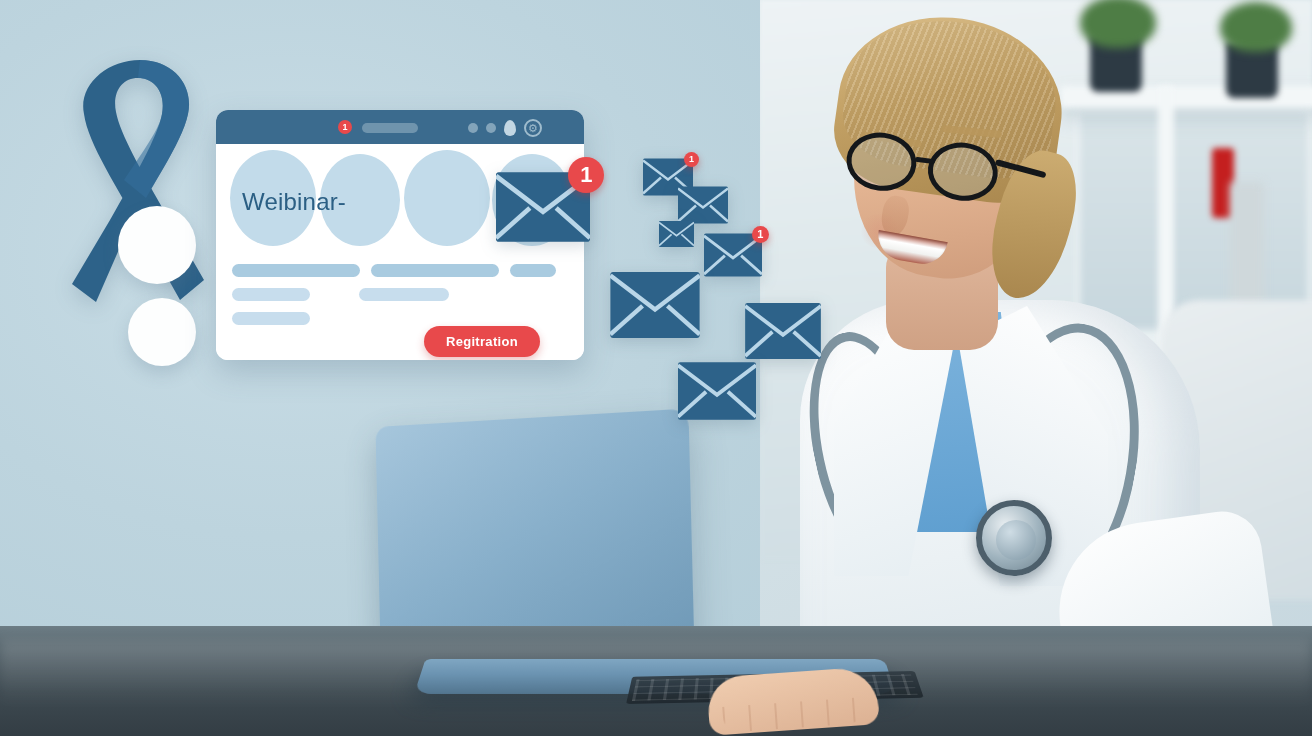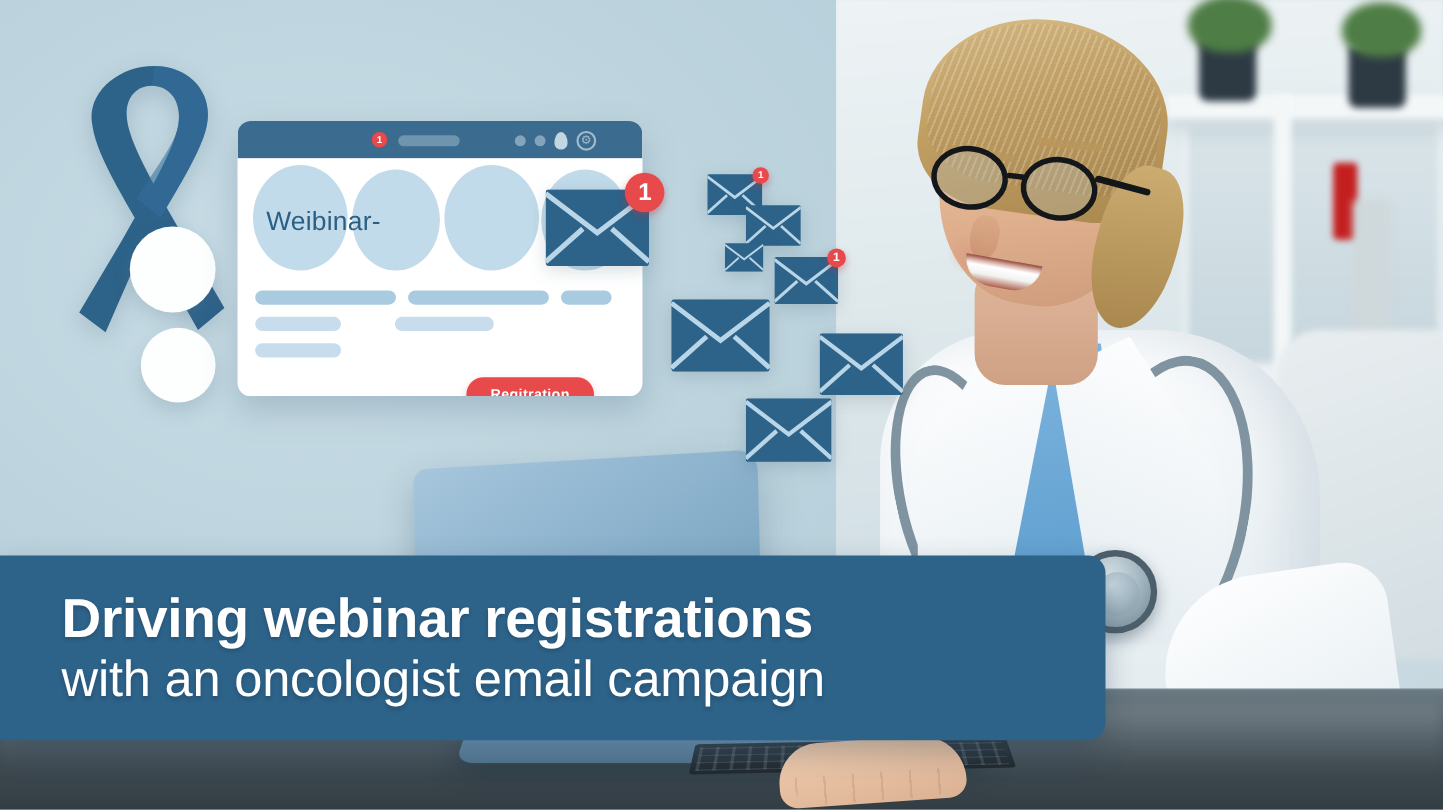--- a/index.html
+++ b/index.html
@@ -313,21 +313,20 @@
   }
   .ph.lite { background:#c7dded; }
   .reg-btn {
     position:absolute; left:208px; top:182px;
     background:#e8494b; color:#fff;
     padding:8px 22px; border-radius:20px;
     font-size:13px; font-weight:bold; letter-spacing:.3px;
     box-shadow:0 4px 9px rgba(200,60,62,.32);
     border:none; cursor:pointer;
     font-family:"Liberation Sans", sans-serif;
-    margin-top:17px;
   }
 
   
   .env { position:absolute; }
   .env svg { display:block; width:100%; height:100%;
     filter:drop-shadow(0 4px 8px rgba(50,80,100,.2)); }
   .env-badge {
     position:absolute; border-radius:50%; background:#e8494b; color:#fff;
     display:flex; align-items:center; justify-content:center;
     font-weight:bold; line-height:1;
@@ -515,18 +514,14 @@
       <div class="env" style="left: 678px; top: 362px; width: 78px; height: 58px;">
         <svg viewBox="0 0 100 74" xmlns="http://www.w3.org/2000/svg">
           <rect x="0" y="0" width="100" height="74" rx="3" fill="#2d6289"></rect>
           <path d="M0 4 L50 42 L100 4" fill="none" stroke="#b9d6e8" stroke-width="5"></path>
           <path d="M0 70 L36 38" fill="none" stroke="#b9d6e8" stroke-width="5"></path>
           <path d="M100 70 L64 38" fill="none" stroke="#b9d6e8" stroke-width="5"></path>
         </svg>
       </div>
     </div>
 
-  <div class="banner">
-    <div class="headline-1">Driving webinar registrations</div>
-    <div class="headline-2">with an oncologist email campaign</div>
-  </div>
 
 </div>
 
 </body></html>

